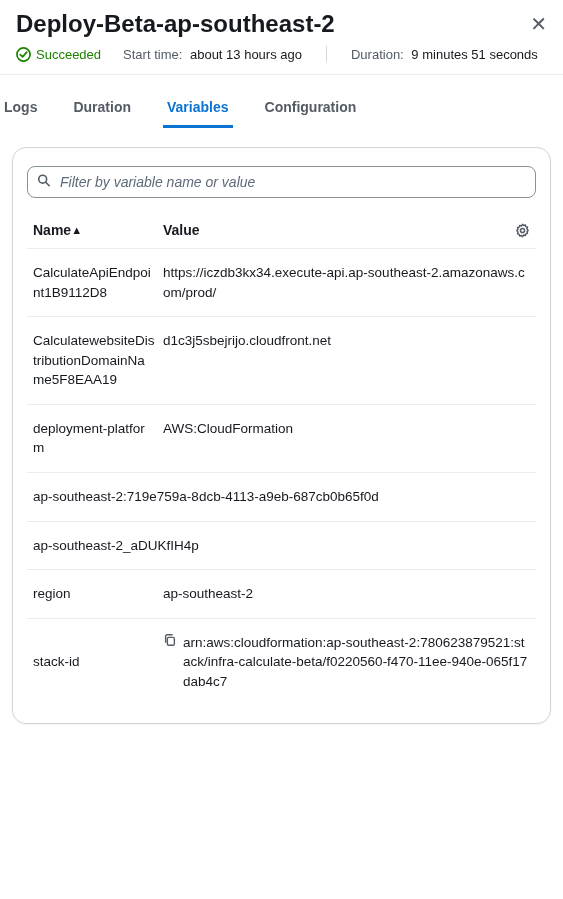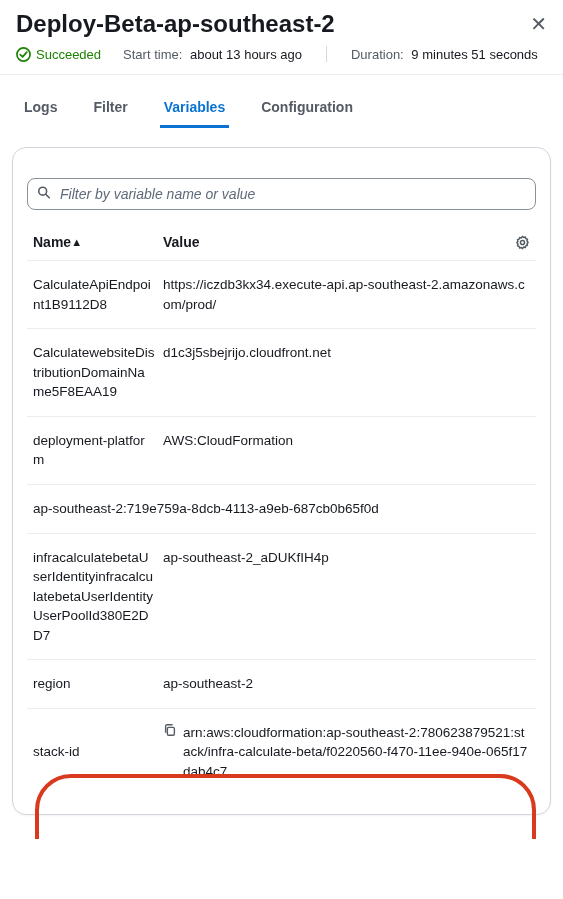--- a/index.html
+++ b/index.html
@@ -51,21 +51,21 @@
     .meta-value { color: #16191f; margin-left: 4px; }
     .divider {
       width: 1px;
       height: 16px;
       background: #d5dbdb;
       margin: 0 2px;
     }
     .tabs {
       display: flex;
       gap: 28px;
-      padding: 0 20px;
+      padding: 0 0;
       margin-top: 14px;
       border-bottom: 1px solid transparent;
     }
     .tab {
       padding: 10px 4px;
       font-weight: 700;
       font-size: 14px;
       color: #545b64;
       cursor: pointer;
       border-bottom: 3px solid transparent;
@@ -85,21 +85,20 @@
     .panel-title {
       font-size: 16px;
       font-weight: 700;
       padding-left: 4px;
     }
     .panel-count {
       font-weight: 400;
       color: #545b64;
     }
     .filter-wrap {
-      margin-top: 12px;
       position: relative;
     }
     .filter-input {
       width: 100%;
       padding: 7px 10px 7px 32px;
       border: 1px solid #879196;
       border-radius: 8px;
       font-size: 14px;
       font-style: italic;
       color: #5f6b7a;
@@ -188,21 +187,21 @@
     <div class="divider"></div>
     <div>
       <span class="meta-label">Duration:</span>
       <span class="meta-value">9 minutes 51 seconds</span>
     </div>
   </div>
 </div>
 
 <div class="tabs">
   <div class="tab">Logs</div>
-  <div class="tab">Filter</div>
+  <div class="tab">Duration</div>
   <div class="tab active">Variables</div>
   <div class="tab">Configuration</div>
 </div>
 
 <div class="panel">
 
   <div class="filter-wrap">
     <span class="search-icon">
       <svg width="14" height="14" viewBox="0 0 16 16">
           <circle cx="6.5" cy="6.5" r="4.5" fill="none" stroke="#545b64" stroke-width="1.8"></circle>
@@ -246,21 +245,20 @@
           <div class="col-value">
             <span>AWS:CloudFormation</span>
           </div>
         </div>
         <div class="row">
           <div class="col-value">
             <span>ap-southeast-2:719e759a-8dcb-4113-a9eb-687cb0b65f0d</span>
           </div>
         </div>
         <div class="row">
-          <div class="col-name">infracalculatebetaUserIdentityinfracalculatebetaUserIdentityUserPoolId380E2DD7</div>
           <div class="col-value">
             <span>ap-southeast-2_aDUKfIH4p</span>
           </div>
         </div>
         <div class="row">
           <div class="col-name">region</div>
           <div class="col-value">
             <span>ap-southeast-2</span>
           </div>
         </div>

